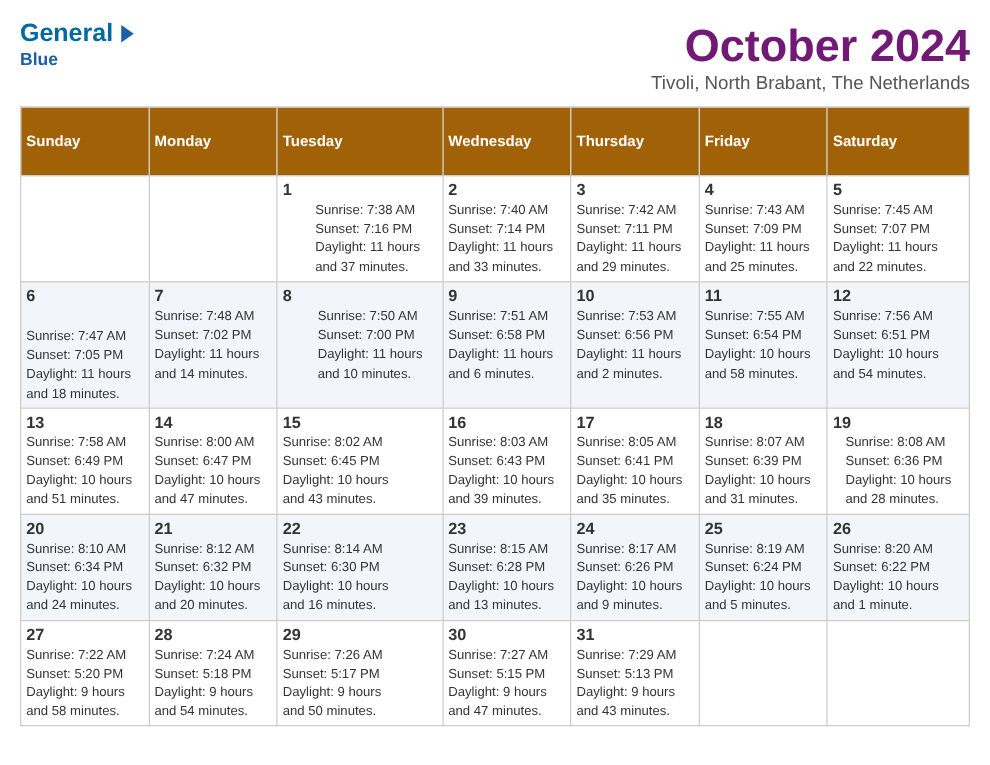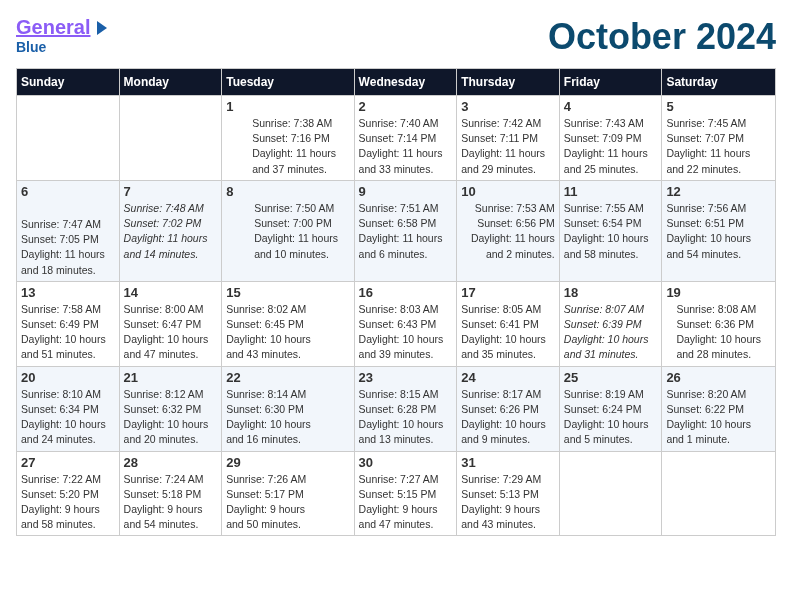--- a/index.html
+++ b/index.html
@@ -20,35 +20,35 @@
       display: flex;
       flex-direction: column;
       align-items: flex-start;
     }
     .title-section {
       text-align: right;
     }
     .month-title {
       font-size: 36px;
       font-weight: bold;
-      color: #0c4a6e;
+      color: #701a75;
     }
     .location {
       font-size: 15px;
       color: #555;
     }
     table {
       width: 100%;
       border-collapse: collapse;
       font-size: 11px;
     }
     thead tr th {
-      background-color: #0f172a;
+      background-color: #a16207;
       color: #fff;
-      padding: 6px 4px;
+      padding: 20px 4px;
       text-align: left;
       font-size: 12px;
       font-weight: bold;
       border: 1px solid #ccc;
     }
     tbody tr td {
       border: 1px solid #ccc;
       vertical-align: top;
       padding: 3px 4px;
       min-height: 70px;
@@ -76,22 +76,21 @@
       background-color: #f2f6fb;
     }
     .logo-wrapper {
       display: flex;
       align-items: center;
       gap: 2px;
     }
     .logo-general {
       font-size: 20px;
       font-weight: bold;
-      color: #8b5cf6;
-      text-decoration: underline;
+      color: #0369a1;
     }
     .logo-blue-text {
       font-size: 14px;
       font-weight: bold;
       color: #1a5fa8;
     }
   </style>
 </head>
 <body>
 
@@ -102,20 +101,21 @@
       <span>
         <svg width="18" height="18" viewBox="0 0 18 18" style="vertical-align:middle;margin:0 1px;">
           <polygon points="4,2 14,9 4,16" fill="#1a5fa8"></polygon>
         </svg>
       </span>
     </div>
     <span class="logo-blue-text">Blue</span>
   </div>
   <div class="title-section">
     <div class="month-title">October 2024</div>
+    <div class="location">Tivoli, North Brabant, The Netherlands</div>
   </div>
 </div>
 
 <table>
   <thead>
     <tr>
     <th>Sunday</th>
         <th>Monday</th>
         <th>Tuesday</th>
         <th>Wednesday</th>
@@ -167,42 +167,42 @@
       <tr>
         <td>
           <span class="day-num">6</span>
           <div class="day-info" style="white-space: pre-line; margin-top: 18px;">Sunrise: 7:47 AM
 Sunset: 7:05 PM
 Daylight: 11 hours
 and 18 minutes.</div>
         </td>
         <td>
           <span class="day-num">7</span>
-          <div class="day-info" style="white-space: pre-line; font-style: italic;">Sunrise: 7:48 AM
+          <div class="day-info" style="white-space: pre-line;">Sunrise: 7:48 AM
 Sunset: 7:02 PM
 Daylight: 11 hours
 and 14 minutes.</div>
         </td>
         <td>
           <span class="day-num">8</span>
           <div class="day-info" style="white-space: pre-line; margin-left: 28px;">Sunrise: 7:50 AM
 Sunset: 7:00 PM
 Daylight: 11 hours
 and 10 minutes.</div>
         </td>
         <td>
           <span class="day-num">9</span>
           <div class="day-info" style="white-space: pre-line;">Sunrise: 7:51 AM
 Sunset: 6:58 PM
 Daylight: 11 hours
 and 6 minutes.</div>
         </td>
         <td>
           <span class="day-num">10</span>
-          <div class="day-info" style="white-space: pre-line; text-align: right;">Sunrise: 7:53 AM
+          <div class="day-info" style="white-space: pre-line;">Sunrise: 7:53 AM
 Sunset: 6:56 PM
 Daylight: 11 hours
 and 2 minutes.</div>
         </td>
         <td>
           <span class="day-num">11</span>
           <div class="day-info" style="white-space: pre-line;">Sunrise: 7:55 AM
 Sunset: 6:54 PM
 Daylight: 10 hours
 and 58 minutes.</div>
@@ -246,21 +246,21 @@
         </td>
         <td>
           <span class="day-num">17</span>
           <div class="day-info" style="white-space: pre-line;">Sunrise: 8:05 AM
 Sunset: 6:41 PM
 Daylight: 10 hours
 and 35 minutes.</div>
         </td>
         <td>
           <span class="day-num">18</span>
-          <div class="day-info" style="white-space: pre-line; font-style: italic;">Sunrise: 8:07 AM
+          <div class="day-info" style="white-space: pre-line;">Sunrise: 8:07 AM
 Sunset: 6:39 PM
 Daylight: 10 hours
 and 31 minutes.</div>
         </td>
         <td>
           <span class="day-num">19</span>
           <div class="day-info" style="white-space: pre-line; margin-left: 10px;">Sunrise: 8:08 AM
 Sunset: 6:36 PM
 Daylight: 10 hours
 and 28 minutes.</div>

